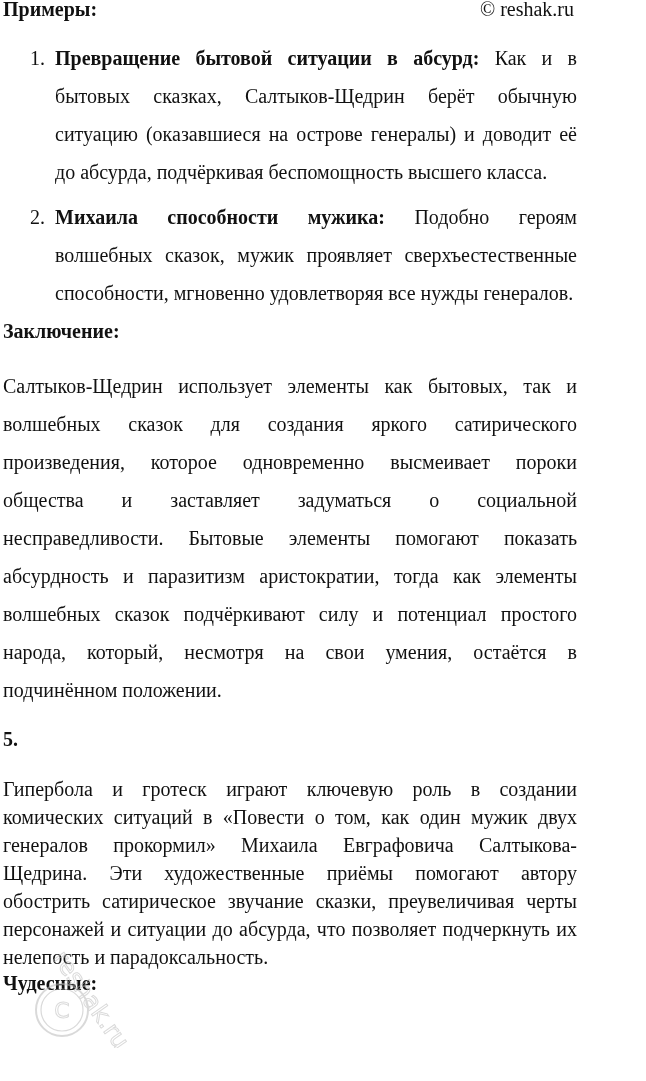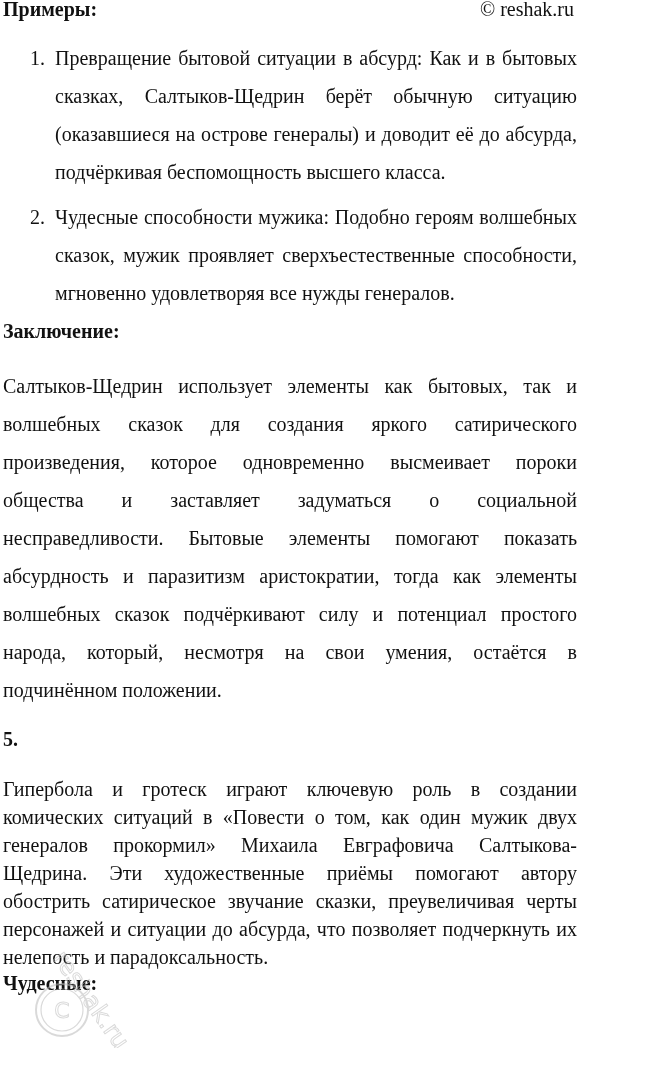--- a/index.html
+++ b/index.html
@@ -52,21 +52,21 @@
       text-align: justify;
       line-height: 38px;
       margin-bottom: 7px;
     }
     ol.examples li .num {
       position: absolute;
       left: 27px;
       top: 0;
     }
     ol.examples li b {
-      font-weight: normal;
+      font-weight: bold;
     }
     .section-title {
       font-weight: bold;
       line-height: 24px;
       margin-top: 0;
     }
     p.body {
       margin: 24px 0 0 0;
       text-align: justify;
       line-height: 38px;
@@ -100,21 +100,21 @@
     <span class="copyright">© reshak.ru</span>
   </div>
 
   <ol class="examples">
     <li>
       <span class="num">1.</span>
       <b>Превращение бытовой ситуации в абсурд:</b><span> Как и в бытовых сказках, Салтыков-Щедрин берёт обычную ситуацию (оказавшиеся на острове генералы) и доводит её до абсурда, подчёркивая беспомощность высшего класса.</span>
     </li>
     <li>
       <span class="num">2.</span>
-      <b>Чудесные способности мужика:</b><span> Подобно героям волшебных сказок, мужик проявляет сверхъестественные способности, мгновенно удовлетворяя все нужды генералов.</span>
+      <b>Михаила способности мужика:</b><span> Подобно героям волшебных сказок, мужик проявляет сверхъестественные способности, мгновенно удовлетворяя все нужды генералов.</span>
     </li>
   </ol>
 
   <div class="section-title">Заключение:</div>
   <p class="body">Салтыков-Щедрин использует элементы как бытовых, так и волшебных сказок для создания яркого сатирического произведения, которое одновременно высмеивает пороки общества и заставляет задуматься о социальной несправедливости. Бытовые элементы помогают показать абсурдность и паразитизм аристократии, тогда как элементы волшебных сказок подчёркивают силу и потенциал простого народа, который, несмотря на свои умения, остаётся в подчинённом положении.</p>
 
   <div class="num-heading">5.</div>
   <p class="body tight">Гипербола и гротеск играют ключевую роль в создании комических ситуаций в «Повести о том, как один мужик двух генералов прокормил» Михаила Евграфовича Салтыкова-Щедрина. Эти худо­жественные приёмы помогают автору обострить сатирическое зву­чание сказки, преувеличивая черты персонажей и ситуации до абсурда, что позволяет подчеркнуть их нелепость и парадоксальность.</p>
 
   <div class="section-title">Чудесные:</div>

